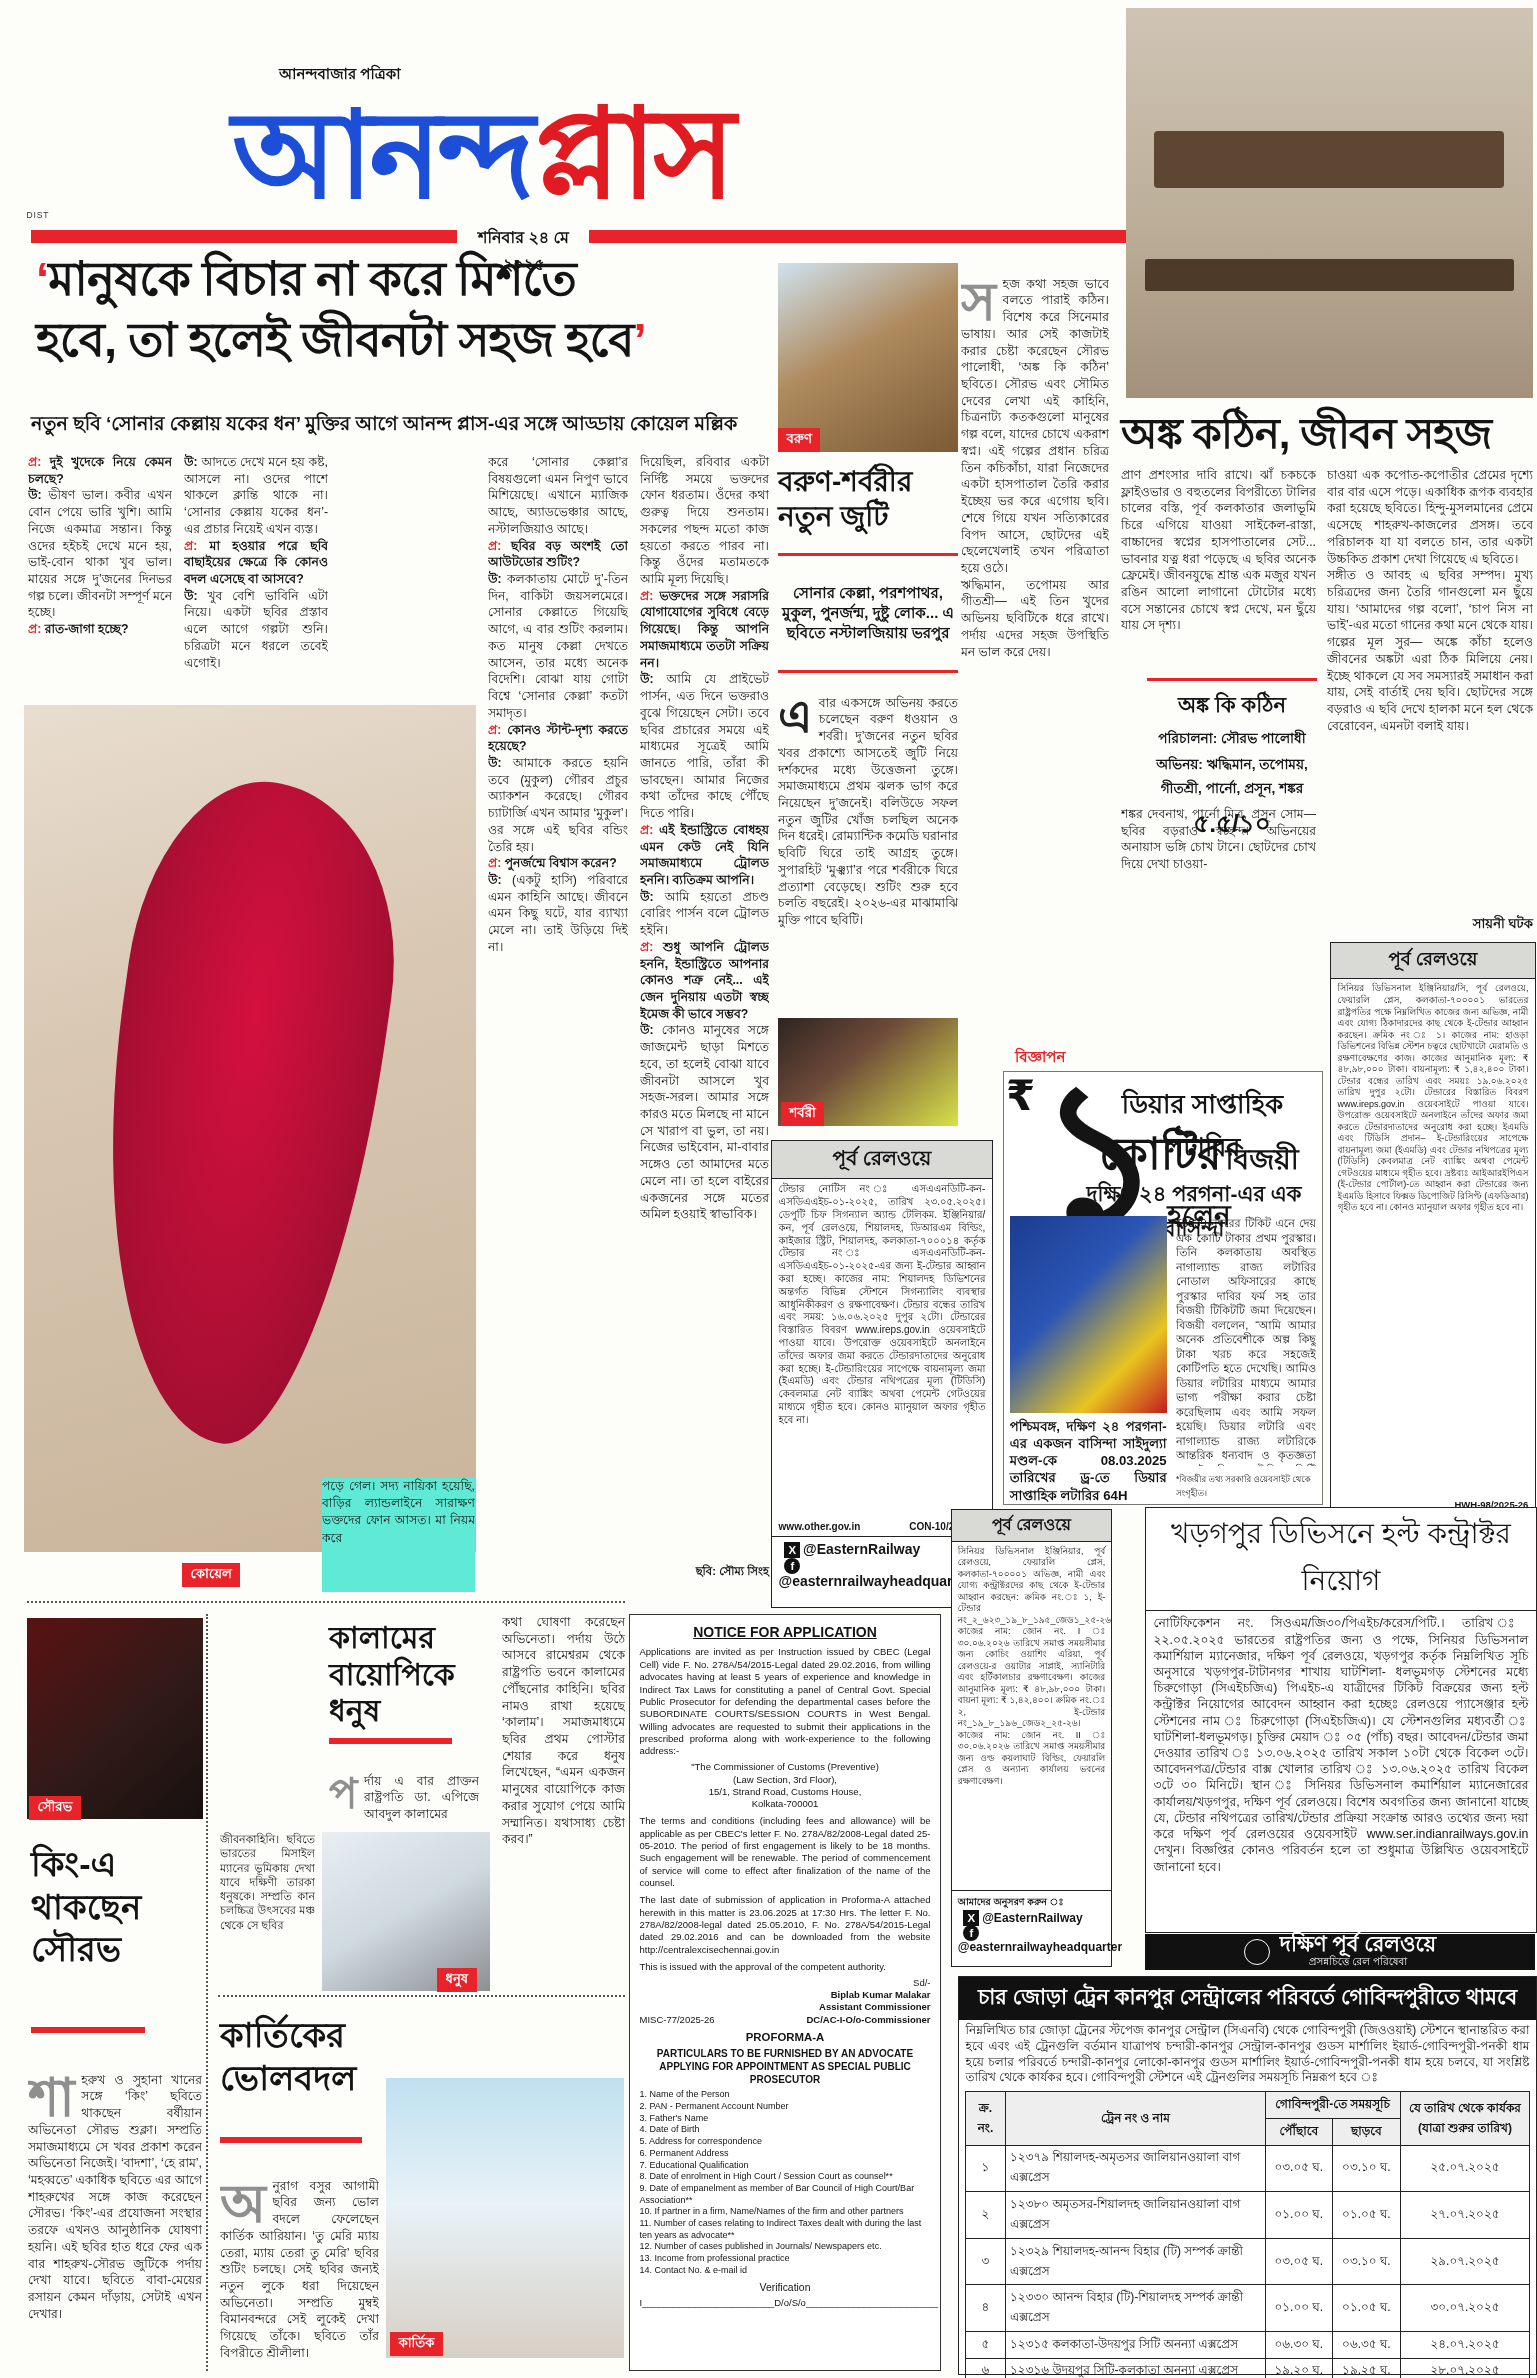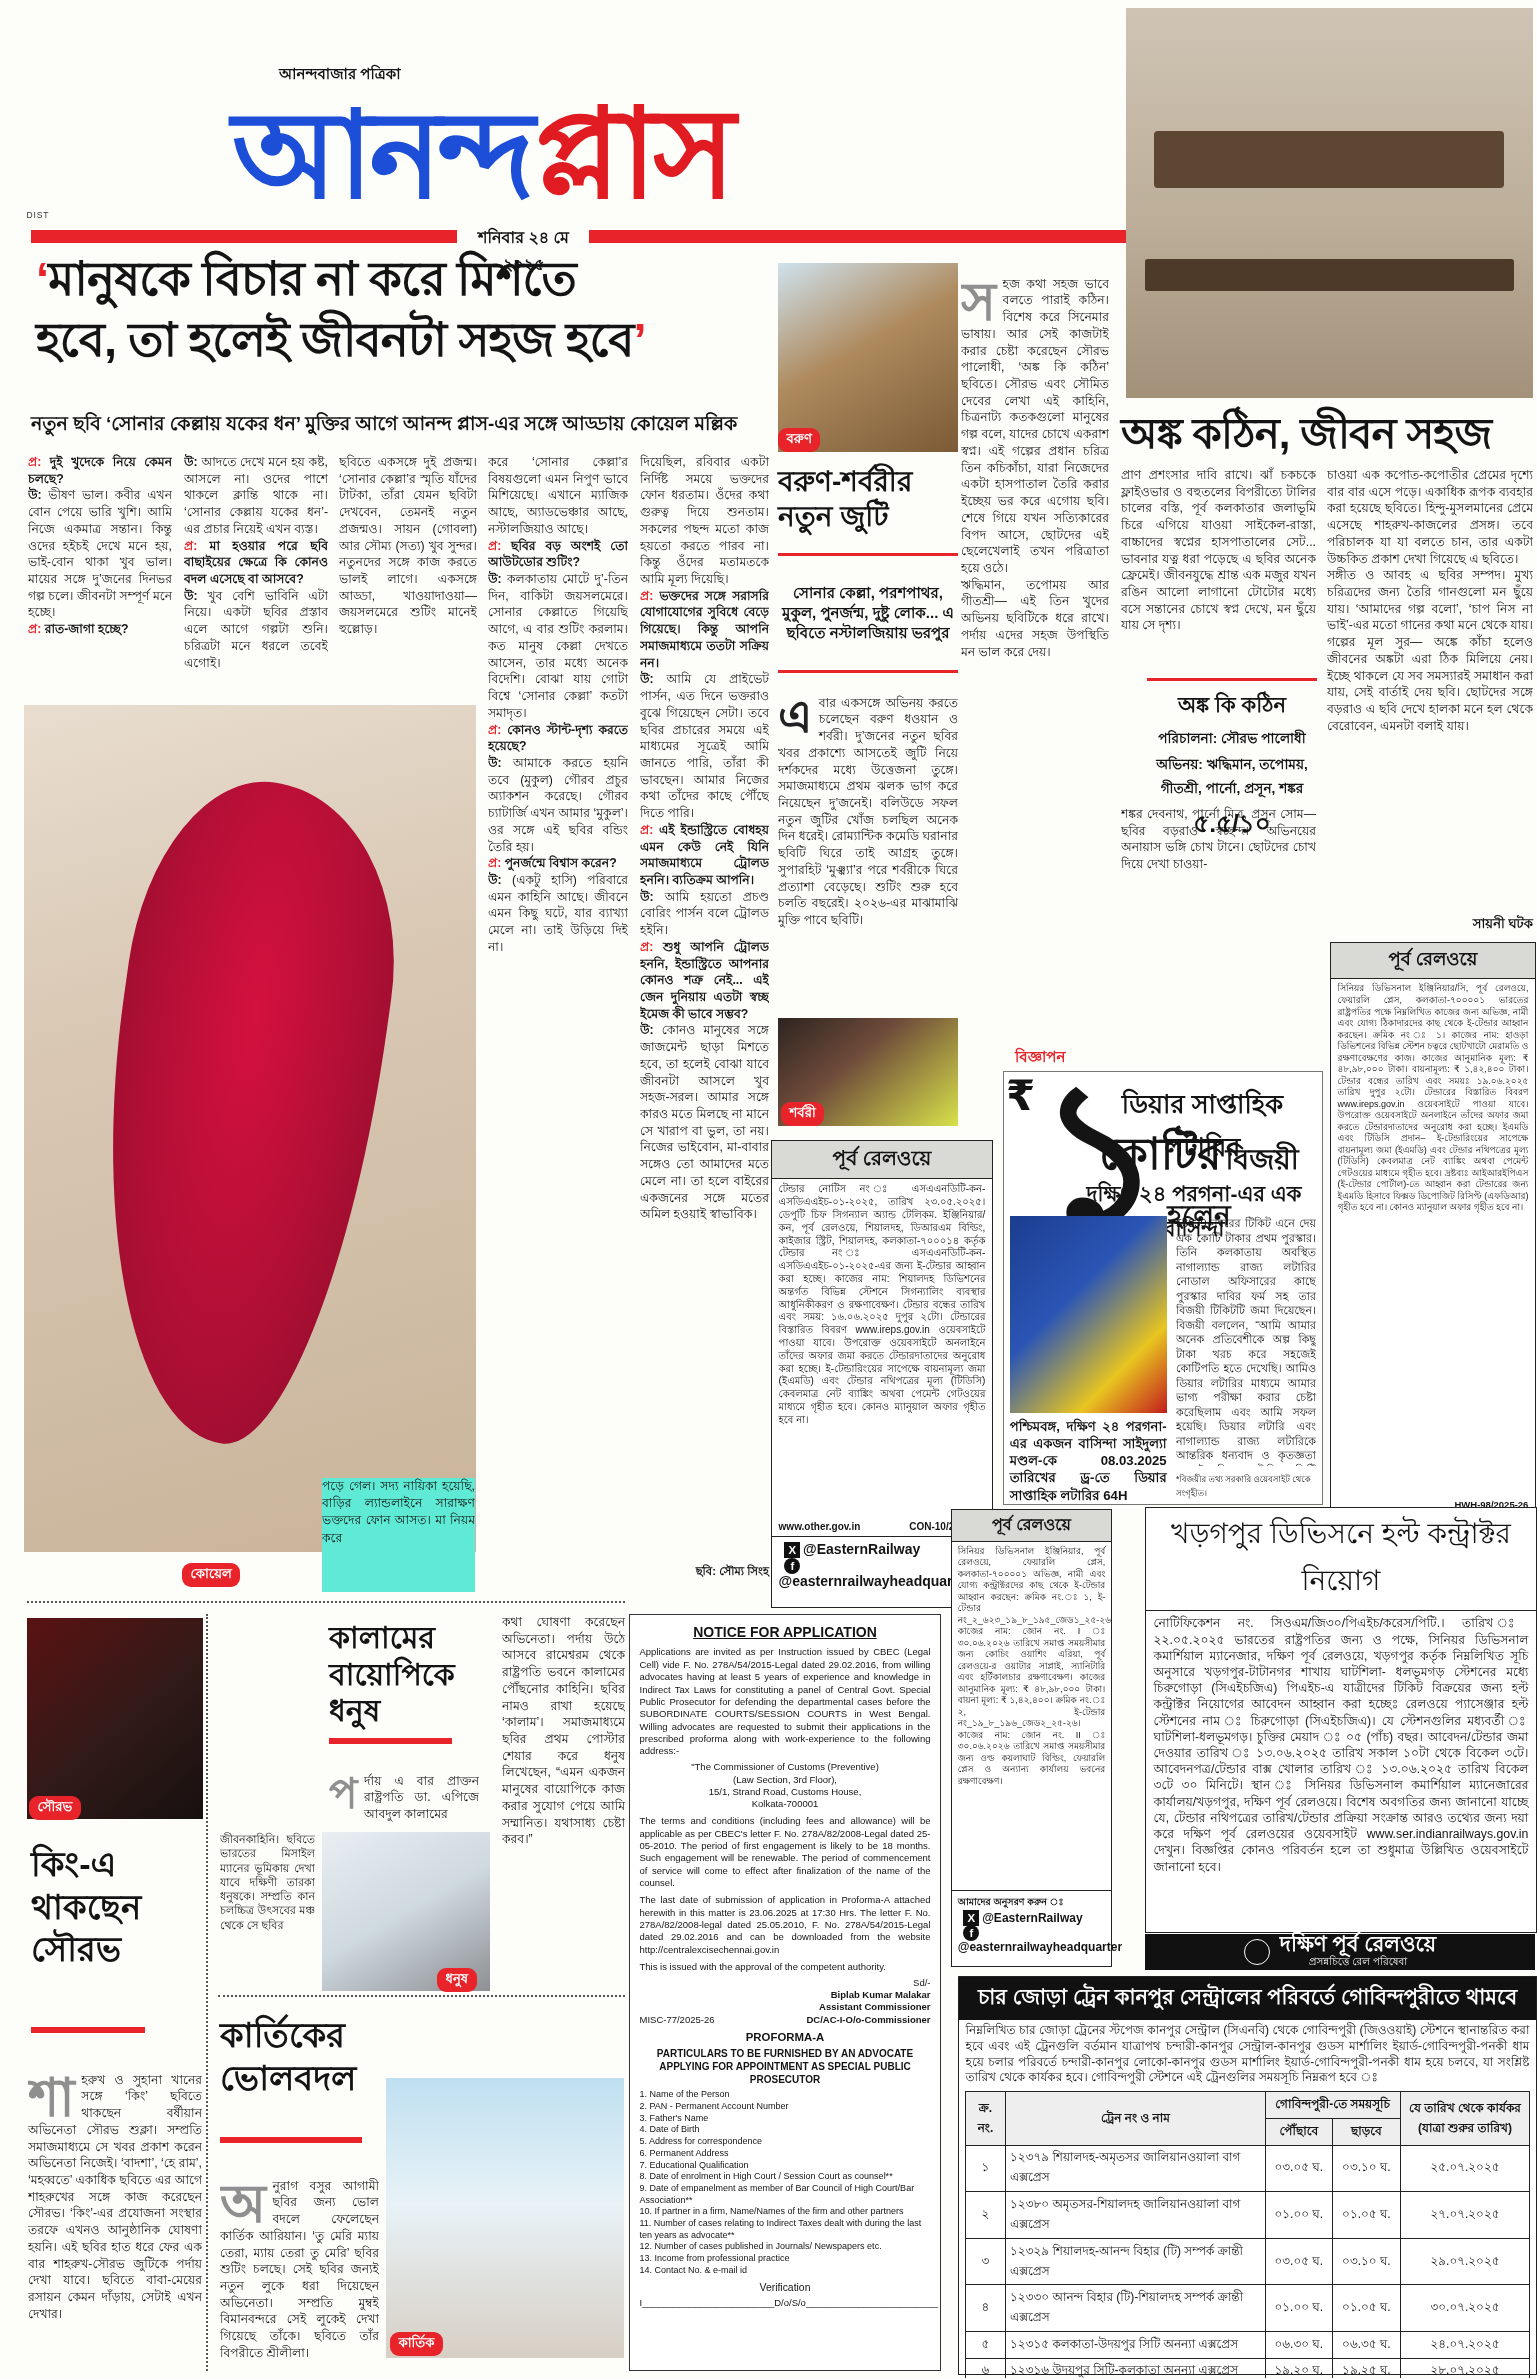--- a/index.html
+++ b/index.html
@@ -2,21 +2,21 @@
 <html style="font-size:15px"><head>
 <meta charset="utf-8">
 <style>
   html,body{margin:0;padding:0;background:#e8e8e4;}
   .page{position:relative;width:1538px;height:2378px;margin:0 auto;background:#fdfdfa;
         font-family:"Liberation Sans","DejaVu Sans",sans-serif;color:#141414;overflow:hidden;}
   .abs{position:absolute;}
   .col{position:absolute;overflow:hidden;font-size:12.3px;line-height:1.36;text-align:justify;white-space:pre-line;}
   .smallcol{font-size:11px;line-height:1.3;}
   .tinycol{font-size:9px;line-height:1.28;}
-  .chip{position:absolute;background:#e8232a;color:#fff;font-weight:bold;font-size:13.2px;padding:0.9px 8.5px;z-index:5;border-radius:9px;}
+  .chip{position:absolute;background:#e8232a;color:#fff;font-weight:bold;font-size:13.2px;padding:0.9px 8.5px;z-index:5;}
   .ph{position:absolute;overflow:hidden;}
   .dropcap{float:left;font-size:53px;line-height:.82;color:#8f8f8f;font-weight:bold;margin:3.8px 6.6px 0 0;}
   .redrule{background:#e8232a;height:5.7px;}
   .red{color:#e8232a;}
   .borderbox{border:1.9px solid #222;background:#fff;}
   .gray-head{background:#d9d9d6;border-bottom:1.9px solid #222;font-weight:bold;text-align:center;}
   .icon-x,.icon-f{display:inline-block;width:16px;height:16px;background:#111;color:#fff;font-weight:bold;
        text-align:center;font-size:11.4px;line-height:16px;margin:0 2.8px -2.8px 5.7px;}
   .icon-f{border-radius:50%;}
   .dotted-h{position:absolute;border-top:2.8px dotted #555;}
@@ -48,21 +48,20 @@
     <span>হবে, তা হলেই জীবনটা সহজ হবে</span><span class="red">’</span>
   </div>
   <div class="abs" style="left:31px;top:409px;width:721px;font-size:19px;font-weight:bold;">নতুন ছবি ‘সোনার কেল্লায় যকের ধন’ মুক্তির আগে আনন্দ প্লাস-এর সঙ্গে আড্ডায় কোয়েল মল্লিক</div>
 
   <div class="col qa" style="left:28px;top:454px;width:144px;height:246px;"><b><span class="red">প্র:</span> দুই খুদেকে নিয়ে কেমন চলছে?</b>
 <b>উ:</b> ভীষণ ভাল। কবীর এখন বোন পেয়ে ভারি খুশি। আমি নিজে একমাত্র সন্তান। কিন্তু ওদের হইচই দেখে মনে হয়, ভাই-বোন থাকা খুব ভাল। মায়ের সঙ্গে দু’জনের দিনভর গল্প চলে। জীবনটা সম্পূর্ণ মনে হচ্ছে।
 <b><span class="red">প্র:</span> রাত-জাগা হচ্ছে?</b></div>
   <div class="col qa" style="left:184px;top:454px;width:144px;height:246px;"><b>উ:</b> আদতে দেখে মনে হয় কষ্ট, আসলে না। ওদের পাশে থাকলে ক্লান্তি থাকে না। ‘সোনার কেল্লায় যকের ধন’-এর প্রচার নিয়েই এখন ব্যস্ত।
 <b><span class="red">প্র:</span> মা হওয়ার পরে ছবি বাছাইয়ের ক্ষেত্রে কি কোনও বদল এসেছে বা আসবে?</b>
 <b>উ:</b> খুব বেশি ভাবিনি এটা নিয়ে। একটা ছবির প্রস্তাব এলে আগে গল্পটা শুনি। চরিত্রটা মনে ধরলে তবেই এগোই।</div>
-  <div class="col qa" style="left:339px;top:454px;width:138px;height:246px;">ছবিতে একসঙ্গে দুই প্রজন্ম। ‘সোনার কেল্লা’র স্মৃতি যাঁদের টাটকা, তাঁরা যেমন ছবিটা দেখবেন, তেমনই নতুন প্রজন্মও। সায়ন (গোবলা) আর সৌম্য (সত্য) খুব সুন্দর। নতুনদের সঙ্গে কাজ করতে ভালই লাগে। একসঙ্গে আড্ডা, খাওয়াদাওয়া— জয়সলমেরে শুটিং মানেই হুল্লোড়।</div>
   <div class="col qa" style="left:488px;top:454px;width:140px;height:1098px;">করে ‘সোনার কেল্লা’র বিষয়গুলো এমন নিপুণ ভাবে মিশিয়েছে। এখানে ম্যাজিক আছে, অ্যাডভেঞ্চার আছে, নস্টালজিয়াও আছে।
 <b><span class="red">প্র:</span> ছবির বড় অংশই তো আউটডোর শুটিং?</b>
 <b>উ:</b> কলকাতায় মোটে দু’-তিন দিন, বাকিটা জয়সলমেরে। সোনার কেল্লাতে গিয়েছি আগে, এ বার শুটিং করলাম। কত মানুষ কেল্লা দেখতে আসেন, তার মধ্যে অনেক বিদেশি। বোঝা যায় গোটা বিশ্বে ‘সোনার কেল্লা’ কতটা সমাদৃত।
 <b><span class="red">প্র:</span> কোনও স্টান্ট-দৃশ্য করতে হয়েছে?</b>
 <b>উ:</b> আমাকে করতে হয়নি তবে (মুকুল) গৌরব প্রচুর অ্যাকশন করেছে। গৌরব চ্যাটার্জি এখন আমার ‘মুকুল’। ওর সঙ্গে এই ছবির বন্ডিং তৈরি হয়।
 <b><span class="red">প্র:</span> পুনর্জন্মে বিশ্বাস করেন?</b>
 <b>উ:</b> (একটু হাসি) পরিবারে এমন কাহিনি আছে। জীবনে এমন কিছু ঘটে, যার ব্যাখ্যা মেলে না। তাই উড়িয়ে দিই না।</div>
   <div class="col qa" style="left:640px;top:454px;width:129px;height:1098px;">দিয়েছিল, রবিবার একটা নির্দিষ্ট সময়ে ভক্তদের ফোন ধরতাম। ওঁদের কথা গুরুত্ব দিয়ে শুনতাম। সকলের পছন্দ মতো কাজ হয়তো করতে পারব না। কিন্তু ওঁদের মতামতকে আমি মূল্য দিয়েছি।
 <b><span class="red">প্র:</span> ভক্তদের সঙ্গে সরাসরি যোগাযোগের সুবিধে বেড়ে গিয়েছে। কিন্তু আপনি সমাজমাধ্যমে ততটা সক্রিয় নন।</b>
 <b>উ:</b> আমি যে প্রাইভেট পার্সন, এত দিনে ভক্তরাও বুঝে গিয়েছেন সেটা। তবে ছবির প্রচারের সময়ে এই মাধ্যমের সূত্রেই আমি জানতে পারি, তাঁরা কী ভাবছেন। আমার নিজের কথা তাঁদের কাছে পৌঁছে দিতে পারি।

